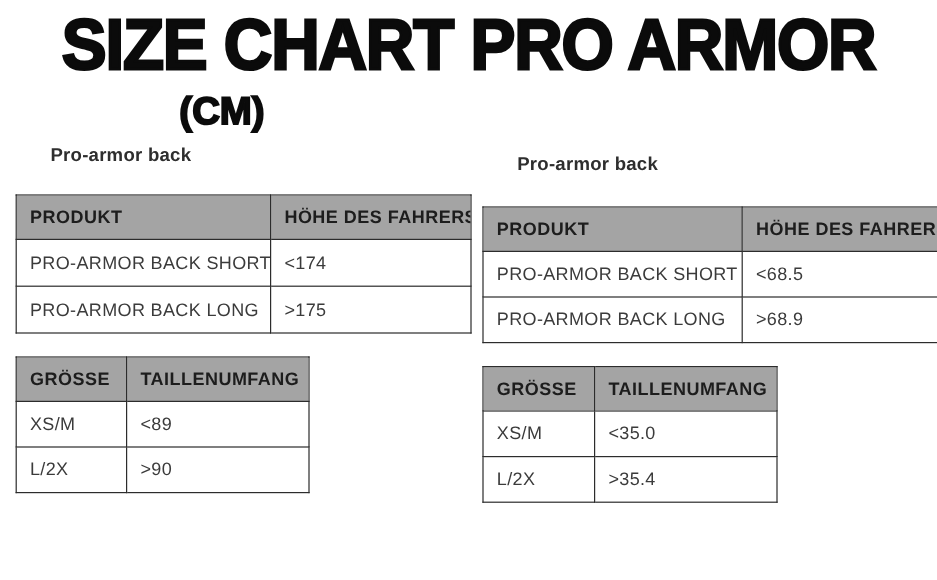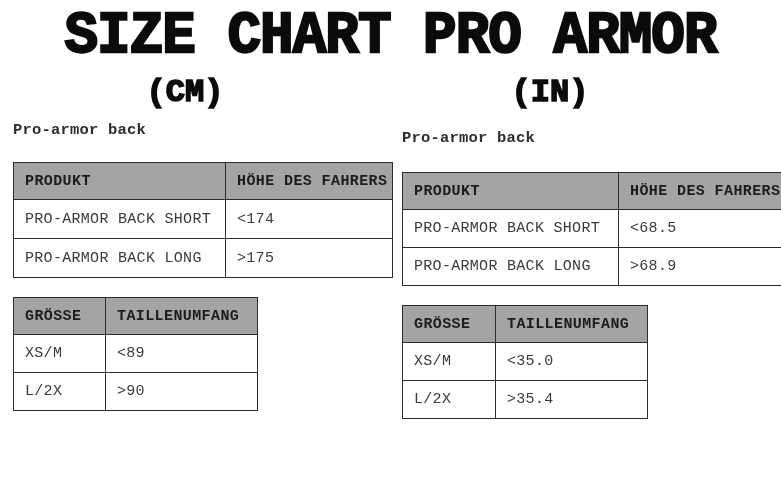--- a/index.html
+++ b/index.html
@@ -2,21 +2,21 @@
 <html><head>
 <meta charset="utf-8">
 <style>
   html, body { margin: 0; padding: 0; }
   .stage {
     position: relative;
     width: 781px;
     height: 483px;
     background: var(--background, #ffffff);
     overflow: hidden;
-    font-family: Liberation Mono, monospace;
+    font-family: Liberation Sans, sans-serif;
   }
 
   
   .title {
     position: absolute;
     top: 2px;
     left: 0;
     width: 100%;
     margin: 0;
     text-align: center;
@@ -65,20 +65,21 @@
   .col { position: absolute; z-index: 1; }
   .col-cm { left: 13px;  top: 122px; width: 356px; }
   .col-in { left: 402px; top: 130px; width: 366px; }
 
   .section-label {
     font-size: 15.5px;
     font-weight: bold;
     color: var(--section-text, #2e2e2e);
     letter-spacing: 0.2px;
     line-height: 16px;
+    margin-left: 29px;
   }
 
   table {
     border-collapse: collapse;
     background: #ffffff;
     table-layout: fixed;
   }
   th, td {
     border: 1.5px solid var(--border, #2c2c2c);
     text-align: left;
@@ -121,21 +122,20 @@
   .col-in .size-table .c2 { width: 140px; }
 </style>
 </head>
 <body>
 
 <div class="stage" style="--background: #ffffff; --title-text: #0b0b0b; --header-bg: #a4a4a4; --header-text: #1d1d1d; --cell-text: #3b3b3b; --section-text: #2e2e2e; --border: #2c2c2c;">
 
   <h1 class="title">SIZE CHART PRO ARMOR</h1>
 
   <div class="unit-label unit-cm">(CM)</div>
-  <div class="unit-label unit-in">(IN)</div>
 
 
   <div class="col col-cm">
     <div class="section-label">Pro-armor back</div>
 
     <table class="product-table">
       <thead>
         <tr>
           <th class="c1">PRODUKT</th>
           <th class="c2">HÖHE DES FAHRERS</th>

